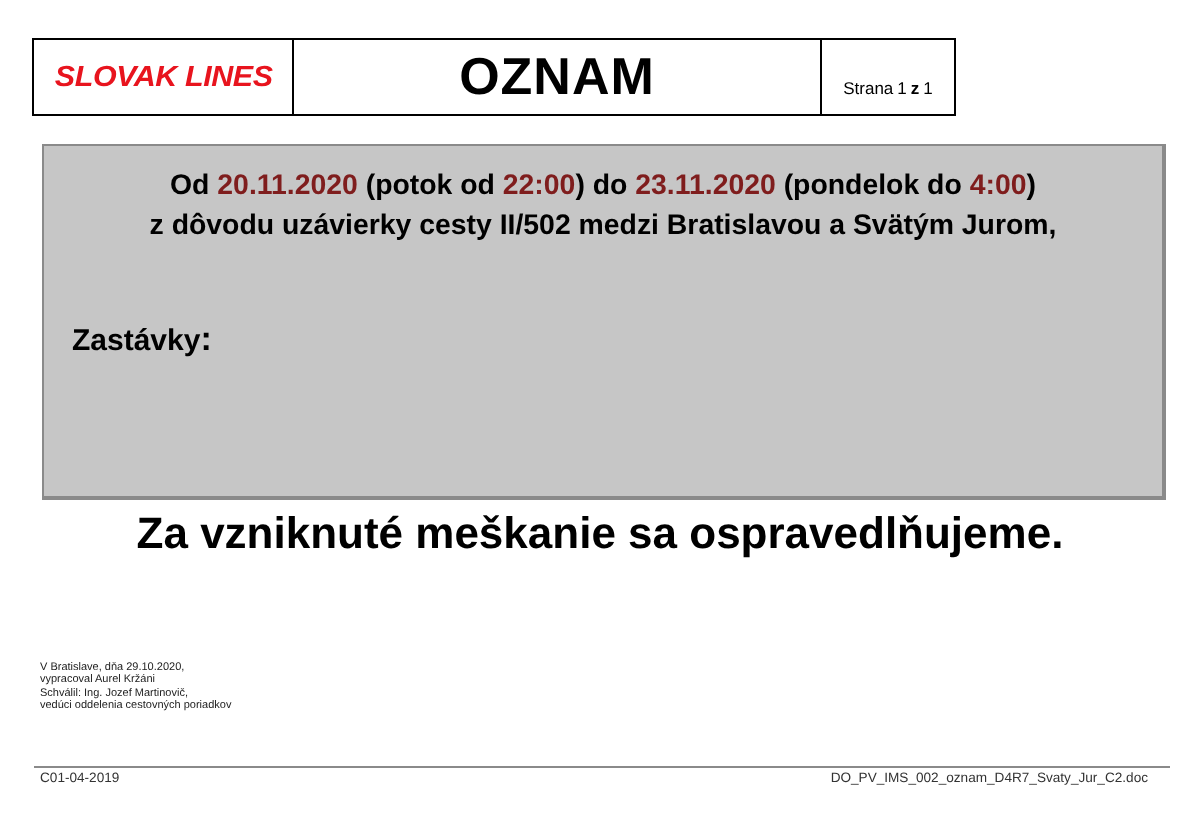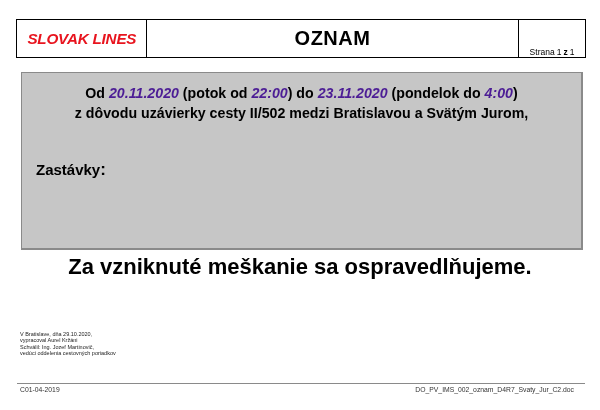--- a/index.html
+++ b/index.html
@@ -1,51 +1,51 @@
 <!DOCTYPE html>
 <html><head>
 <meta charset="utf-8">
 <style>
   html, body { margin:0; padding:0; }
   body {
     width:600px; height:410px; background:#ffffff; position:relative;
     font-family:"Liberation Sans", sans-serif; color:#000; overflow:hidden;
   }
   .header-table {
-    position:absolute; left:16px; top:19px; width:570px; height:39px;
+    position:absolute; left:16px; top:19px; width:462px; height:39px;
     border:1.5px solid #000; box-sizing:border-box; display:flex;
   }
   .cell-logo {
     width:129px; border-right:1.5px solid #000; display:flex;
     align-items:center; justify-content:center;
   }
   .logo {
     color:#e8141e; font-weight:bold; font-style:italic; font-size:14.5px;
     letter-spacing:-0.2px; transform:scaleX(1.05);
   }
   .cell-title {
     flex:1; display:flex; align-items:center; justify-content:center;
     border-right:1.5px solid #000;
   }
-  .title { font-weight:bold; font-size:20px; letter-spacing:0.5px; }
+  .title { font-weight:bold; font-size:26px; letter-spacing:0.5px; }
   .cell-page {
-    width:66px; display:flex; align-items:flex-end; justify-content:center;
+    width:66px; display:flex; align-items:center; justify-content:center;
     padding-top:11px; box-sizing:border-box; font-size:8.5px;
   }
   .page-text span { margin:0 1px; }
   .notice-box {
     position:absolute; left:21px; top:72px; width:562px; height:178px;
     background:#c6c6c6; border:1px solid #8a8a8a; box-sizing:border-box;
     border-bottom:2px solid #8a8a8a; border-right:2px solid #8a8a8a;
   }
   .intro {
     position:absolute; left:0; right:0; top:11px; text-align:center;
     font-weight:bold; font-size:14.2px; line-height:19.5px;
   }
-  .red { color:#4c1d95;font-style:italic; }
+  .red { color:#7f1d1d; }
   .stops {
     position:absolute; left:14px; top:87px; font-weight:bold;
     font-size:12.6px; line-height:19.3px;
   }
   .stops-label { font-size:15px; }
   .stops-colon { font-size:17px; }
   .apology {
     position:absolute; left:0; right:0; top:254px; text-align:center;
     font-weight:bold; font-size:22px;
   }

